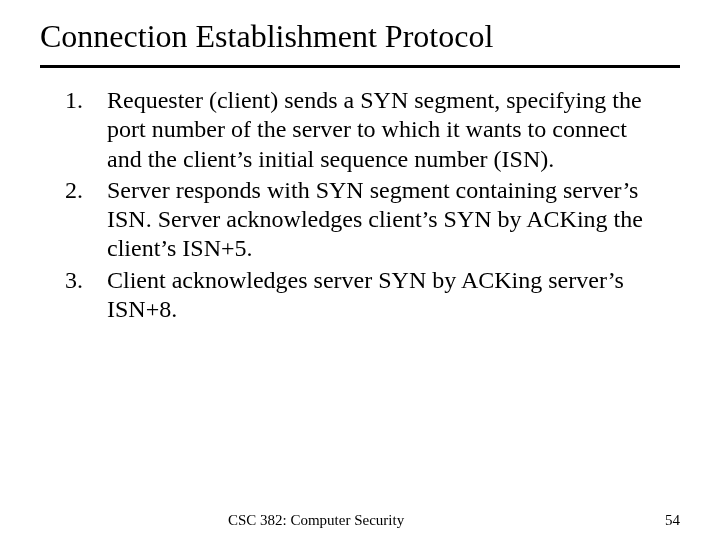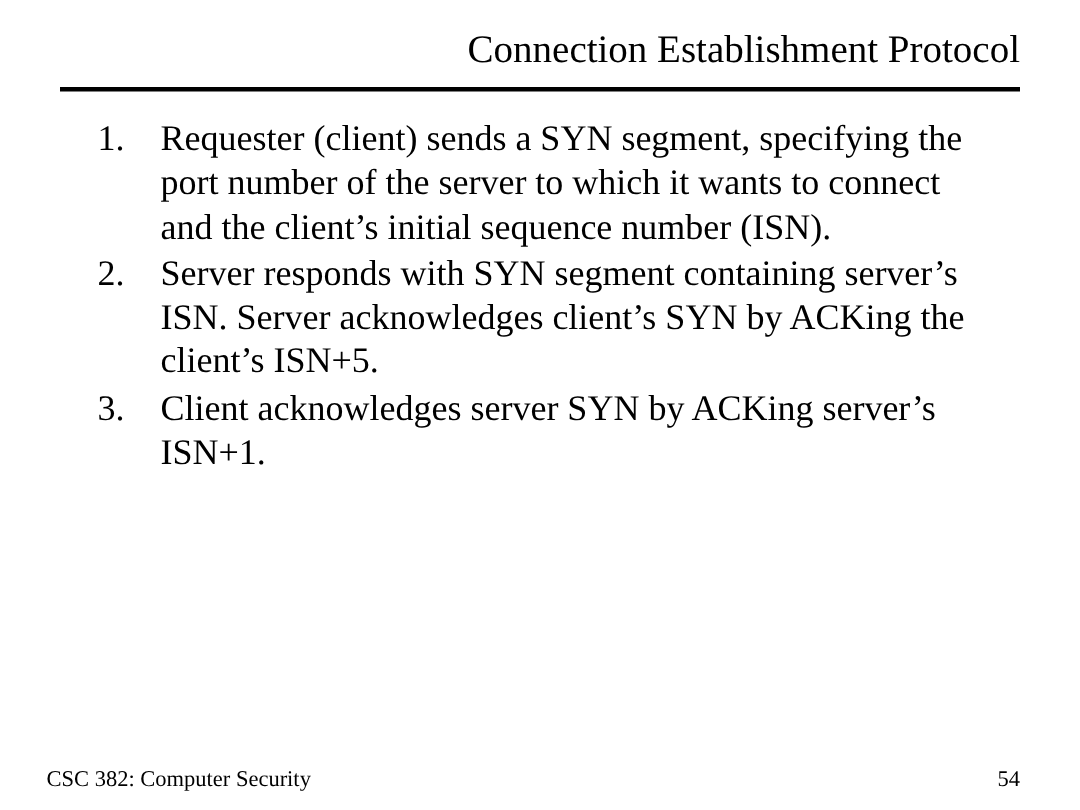--- a/index.html
+++ b/index.html
@@ -11,22 +11,22 @@
     font-family: "Times New Roman", Times, serif;
     color: #000000;
   }
   .slide {
     position: relative;
     width: 720px;
     height: 540px;
     box-sizing: border-box;
   }
   .title {
-    text-align: right;
-    font-size: 26px;
+    text-align: left;
+    font-size: 32px;
     font-weight: normal;
     padding-top: 18px;
     padding-bottom: 10px;
     margin: 0 40px;
   }
   .title-rule {
     border: none;
     border-top: 3px solid #000000;
     margin: 0 40px 18px 40px;
   }
@@ -53,22 +53,21 @@
     position: absolute;
     bottom: 28px;
     left: 0;
     width: 720px;
     font-size: 15px;
   }
   .footer-center {
     position: absolute;
     left: 0;
     width: 632px;
-    text-align: left;
-    padding-left: 31px;
+    text-align: center;
   }
   .footer-right {
     position: absolute;
     right: 40px;
     text-align: center;
   }
 </style>
 </head>
 <body>
 
@@ -79,20 +78,20 @@
     <li>
       <span class="num">1.</span>
       <span class="txt">Requester (client) sends a SYN segment, specifying the port number of the server to which it wants to connect and the client’s initial sequence number (ISN).</span>
     </li>
     <li>
       <span class="num">2.</span>
       <span class="txt">Server responds with SYN segment containing server’s ISN.  Server acknowledges client’s SYN by ACKing the client’s ISN+5.</span>
     </li>
     <li>
       <span class="num">3.</span>
-      <span class="txt">Client acknowledges server SYN by ACKing server’s ISN+1.</span>
+      <span class="txt">Client acknowledges server SYN by ACKing server’s ISN+8.</span>
     </li>
   </ol>
   <div class="footer">
     <div class="footer-center">CSC 382: Computer Security</div>
     <div class="footer-right">54</div>
   </div>
 </div>
 
 </body></html>

